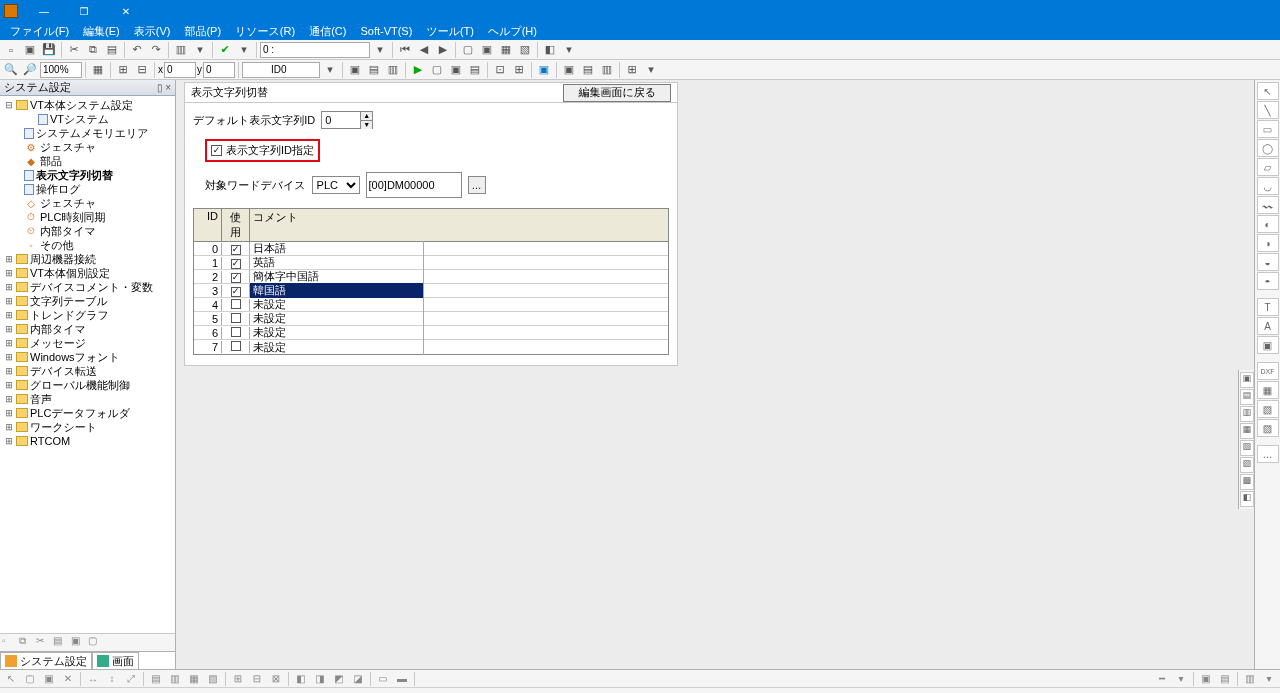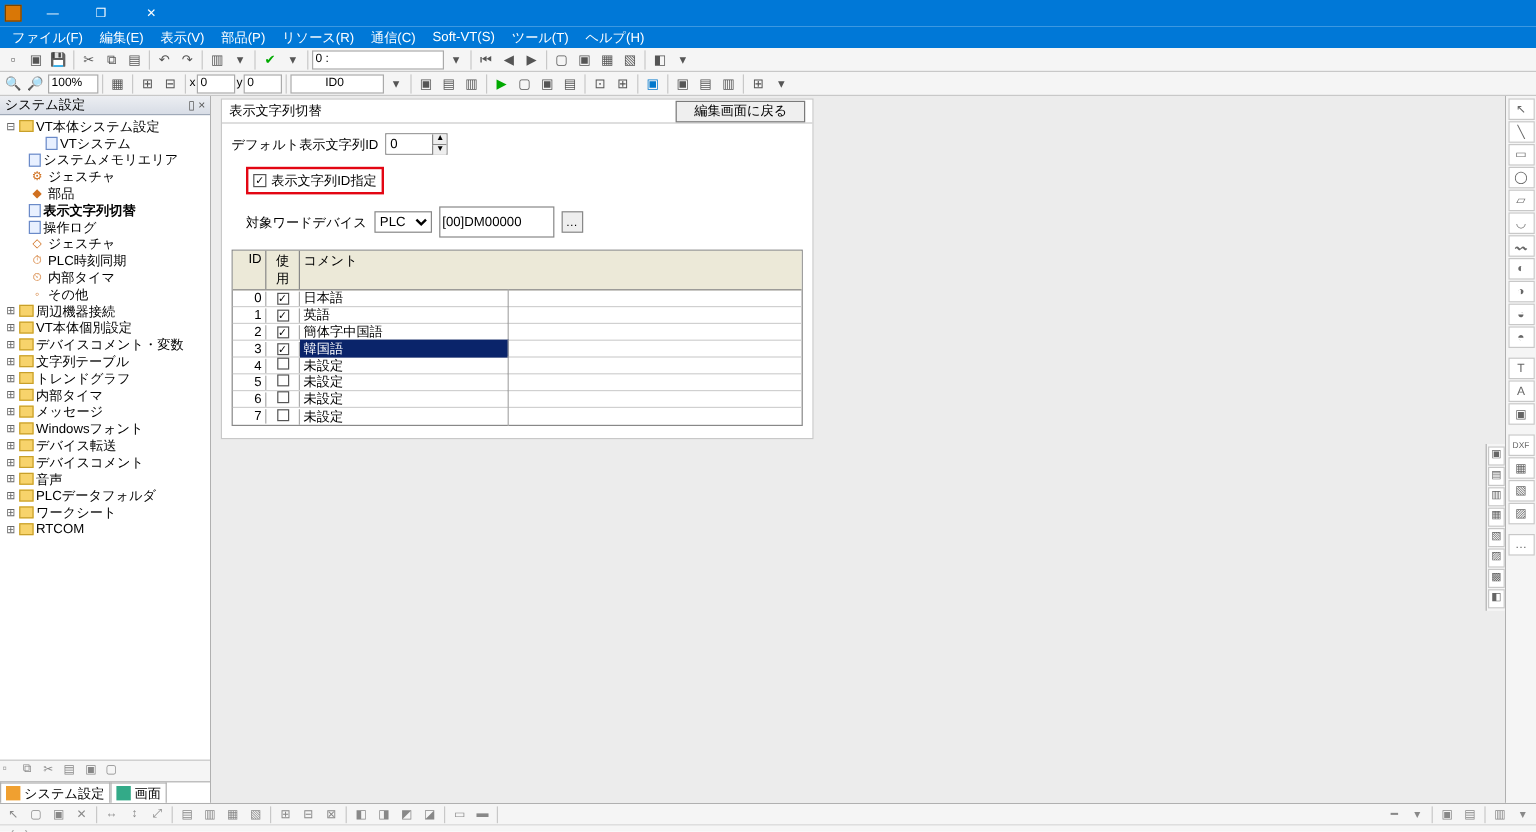--- a/index.html
+++ b/index.html
@@ -265,21 +265,21 @@
             <span>Windowsフォント</span>
           </div>
           <div class="tree-row">
             <span class="tw">⊞</span>
             <span class="ticon folder"></span>
             <span>デバイス転送</span>
           </div>
           <div class="tree-row">
             <span class="tw">⊞</span>
             <span class="ticon folder"></span>
-            <span>デバイスコメント</span>
+            <span>グローバル機能制御</span>
           </div>
           <div class="tree-row">
             <span class="tw">⊞</span>
             <span class="ticon folder"></span>
             <span>音声</span>
           </div>
           <div class="tree-row">
             <span class="tw">⊞</span>
             <span class="ticon folder"></span>
             <span>PLCデータフォルダ</span>

